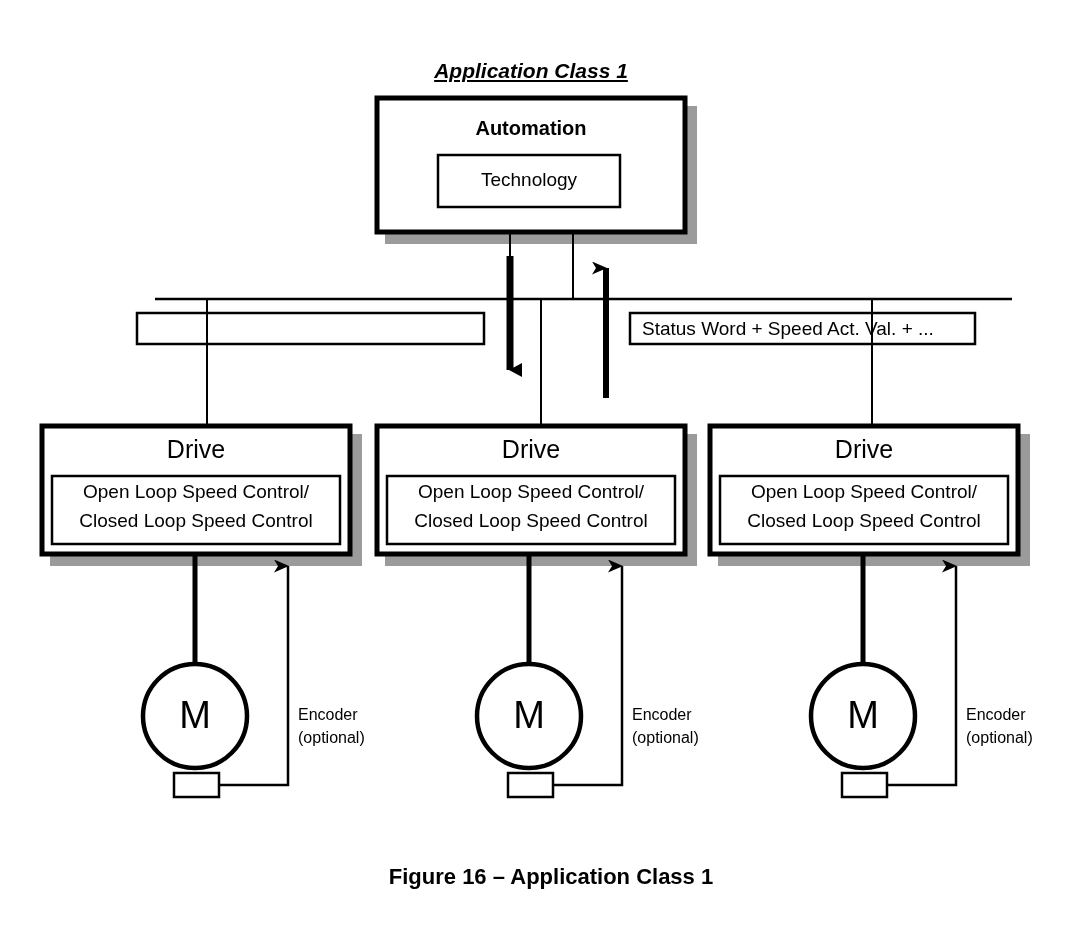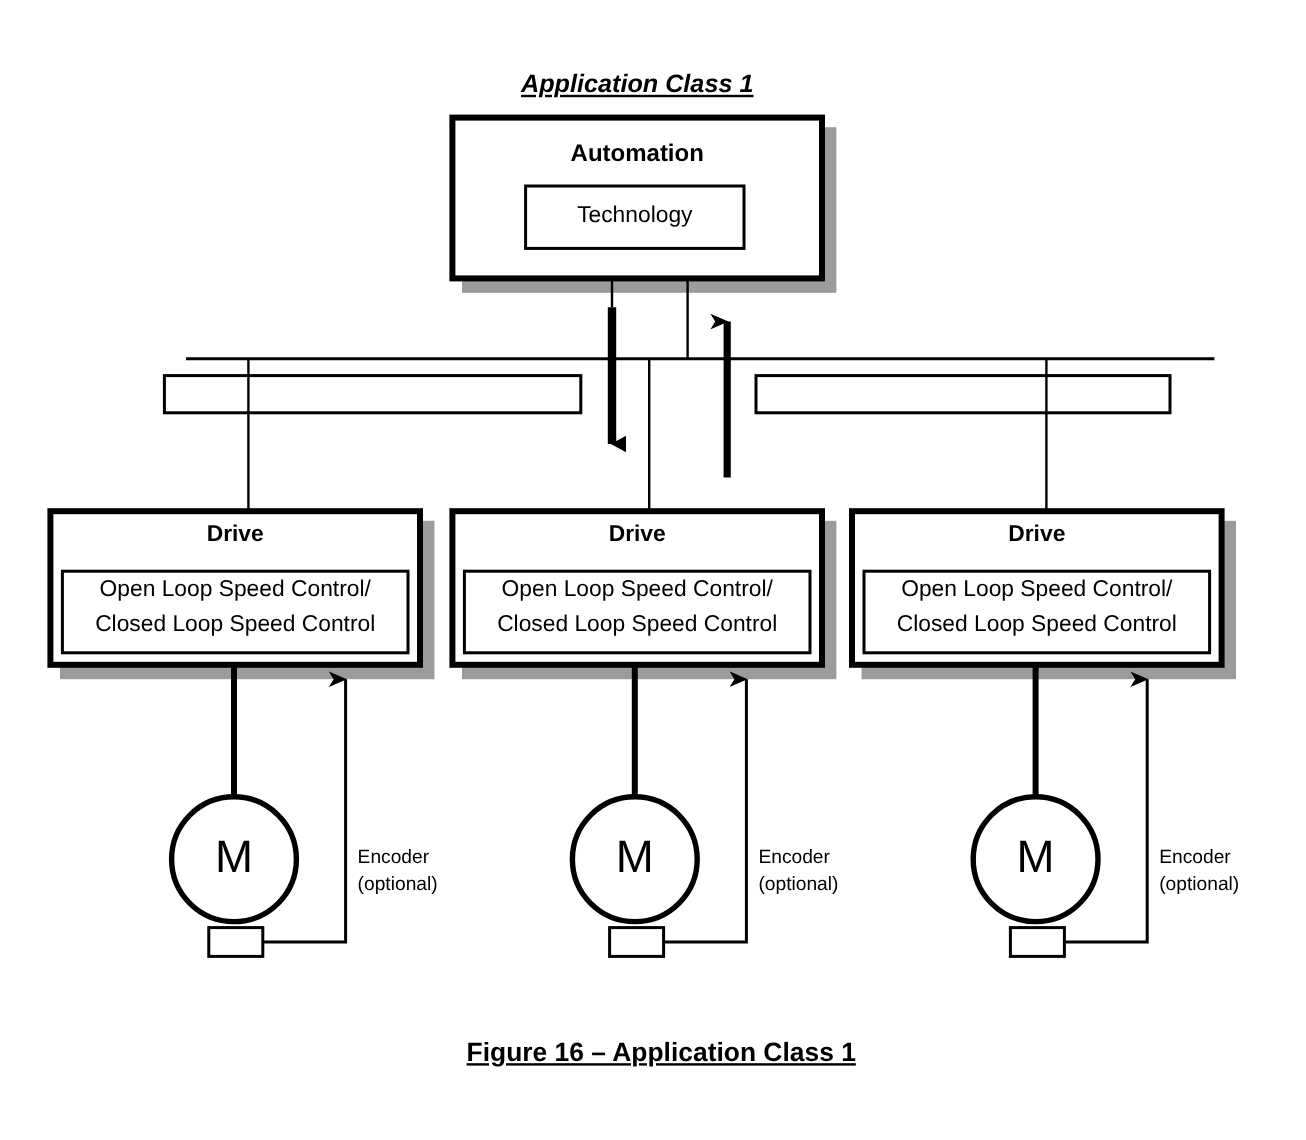--- a/index.html
+++ b/index.html
@@ -41,42 +41,41 @@
   .box-heading {
     font-size: 20px;
     font-weight: bold;
     text-align: left;
   }
   .inner-text {
     font-size: 19px;
     text-align: right;
   }
   .drive-heading {
-    font-size: 19px;
-    font-weight: bold;
+    font-size: 25px;
+    font-weight: normal;
     text-align: left;
   }
   .ctrl-text {
     font-size: 19px;
     text-align: left;
   }
   .motor-letter {
     font-size: 38px;
     text-align: center;
   }
   .encoder-label {
     font-size: 16px;
     text-align: center;
     line-height: 1.35;
   }
   .caption-text {
     font-size: 22px;
     font-weight: bold;
     text-align: center;
-    text-decoration: underline;
   }
   .centerer {
     transform: translateX(-50%);
   }
 </style>
 </head>
 <body>
 
 <div id="figure-root">
 
@@ -142,20 +141,21 @@
     <circle cx="863" cy="688" r="52" fill="#ffffff" stroke="#000000" stroke-width="4.5"></circle>
     <rect x="842" y="745" width="45" height="24" fill="#ffffff" stroke="#000000" stroke-width="2.5"></rect>
     <path d="M887,757 L956,757 L956,538" fill="none" stroke="#000000" stroke-width="2.5" marker-end="url(#thinArrowUp)"></path>
   </svg>
 
   <div class="txt title-text centerer" style="left:531px; top:31px;">Application Class 1</div>
 
   <div class="txt box-heading centerer" style="left:531px; top:89px;">Automation</div>
   <div class="txt inner-text centerer" style="left:529px; top:141px;">Technology</div>
 
+  <div class="txt ctrl-text" style="left:642px; top:290px;">Status Word + Speed Act. Val. + ...</div>
 
   <div class="txt drive-heading centerer" style="left:196px; top:407px;">Drive</div>
   <div class="txt inner-text centerer" style="left:196px; top:453px;">Open Loop Speed Control/</div>
   <div class="txt inner-text centerer" style="left:196px; top:482px;">Closed Loop Speed Control</div>
   <div class="txt motor-letter centerer" style="left:195px; top:665px;">M</div>
   <div class="txt encoder-label" style="left:298px; top:676px;">Encoder</div>
   <div class="txt encoder-label" style="left:298px; top:699px;">(optional)</div>
 
   <div class="txt drive-heading centerer" style="left:531px; top:407px;">Drive</div>
   <div class="txt inner-text centerer" style="left:531px; top:453px;">Open Loop Speed Control/</div>

